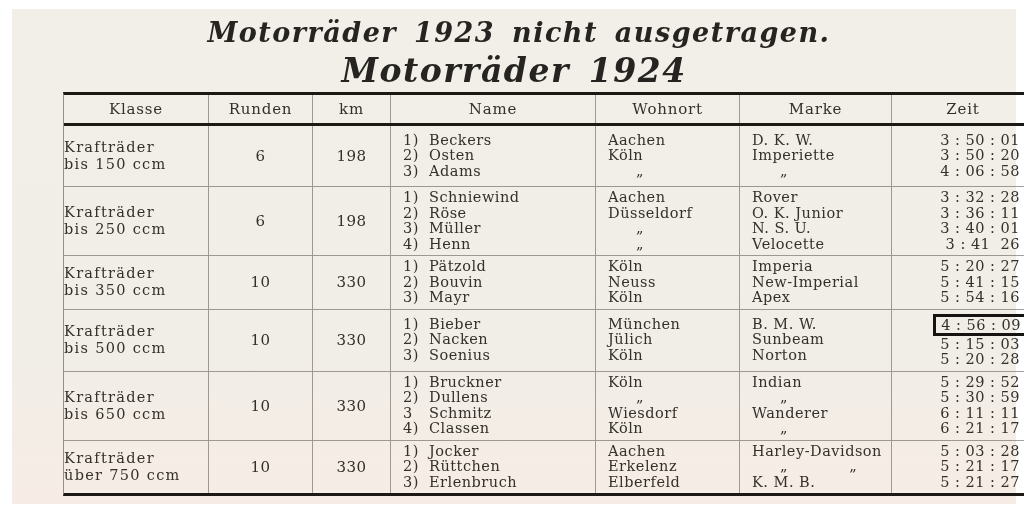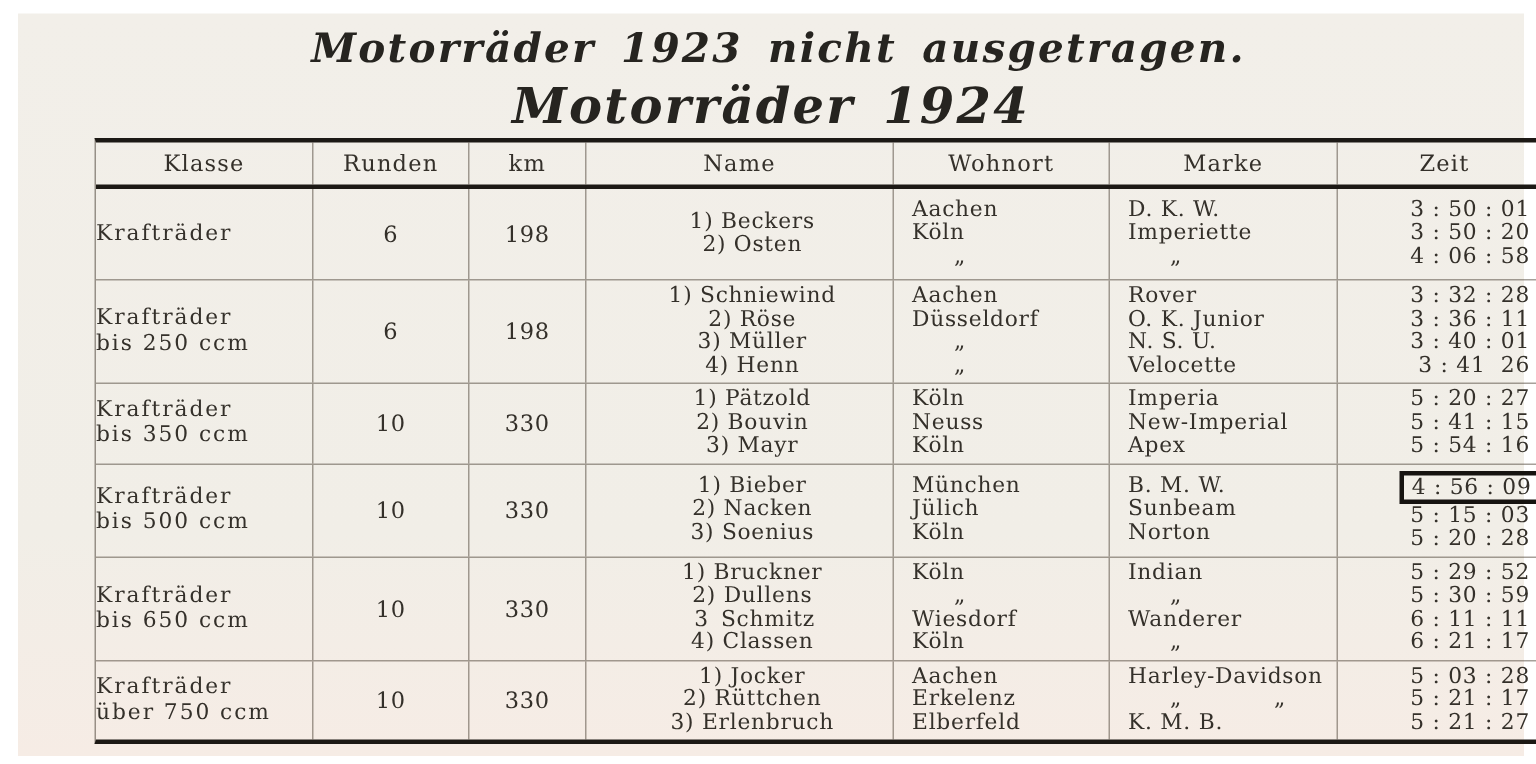--- a/index.html
+++ b/index.html
@@ -42,21 +42,21 @@
   .trow + .trow { border-top: 1px solid rgba(75,66,54,.5); }
   .trow:nth-child(1) { min-height: 60px; }
   .trow:nth-child(2) { min-height: 64px; }
   .trow:nth-child(3) { min-height: 53px; }
   .trow:nth-child(4) { min-height: 62px; }
   .trow:nth-child(5) { min-height: 65px; }
   .trow:nth-child(6) { min-height: 52px; }
   .td { display: flex; flex-direction: column; justify-content: center; padding: 3px 0; }
   .td + .td { border-left: 1px solid rgba(75,66,54,.5); }
   .col0 { width: 144px; } .col1 { width: 104px; } .col2 { width: 78px; }
-  .col3 { width: 205px; text-align: center; } .col4 { width: 144px; } .col5 { width: 152px; }
+  .col3 { width: 205px; } .col4 { width: 144px; } .col5 { width: 152px; }
   .col6 { flex: 1; }
   .kline { line-height: 17px; font-size: 14.5px; letter-spacing: 1.3px; }
   .cval  { text-align: center; font-size: 15px; letter-spacing: .5px; }
   .nline { line-height: 15.5px; padding-left: 12px; font-size: 14.5px; letter-spacing: .5px; white-space: pre; }
   .pos   { display: inline-block; min-width: 26px; }
   .wline, .mline { line-height: 15.5px; padding-left: 12px; font-size: 14.5px; letter-spacing: .5px; white-space: pre; }
   .ditto { padding-left: 40px; }
   .zline { line-height: 15.5px; text-align: right; padding-right: 14px; font-size: 14.5px; letter-spacing: .5px; white-space: pre; }
   .zbox {
     display: inline-block; border: 3px solid #161310;
@@ -77,30 +77,32 @@
           <div class="th col2">km</div>
           <div class="th col3">Name</div>
           <div class="th col4">Wohnort</div>
           <div class="th col5">Marke</div>
           <div class="th col6">Zeit</div>
         </div>
       <div>
           <div class="trow">
             <div class="td col0">
               <div class="kline">Krafträder</div>
+              <div class="kline">bis 150 ccm</div>
             </div>
             <div class="td col1">
               <div class="cval">6</div>
             </div>
             <div class="td col2">
               <div class="cval">198</div>
             </div>
             <div class="td col3">
               <div class="nline"><span class="pos">1)</span><span>Beckers</span></div>
               <div class="nline"><span class="pos">2)</span><span>Osten</span></div>
+              <div class="nline"><span class="pos">3)</span><span>Adams</span></div>
             </div>
             <div class="td col4">
               <div class="wline">Aachen</div>
               <div class="wline">Köln</div>
               <div class="wline ditto">„</div>
             </div>
             <div class="td col5">
               <div class="mline">D. K. W.</div>
               <div class="mline">Imperiette</div>
               <div class="mline ditto">„</div>

